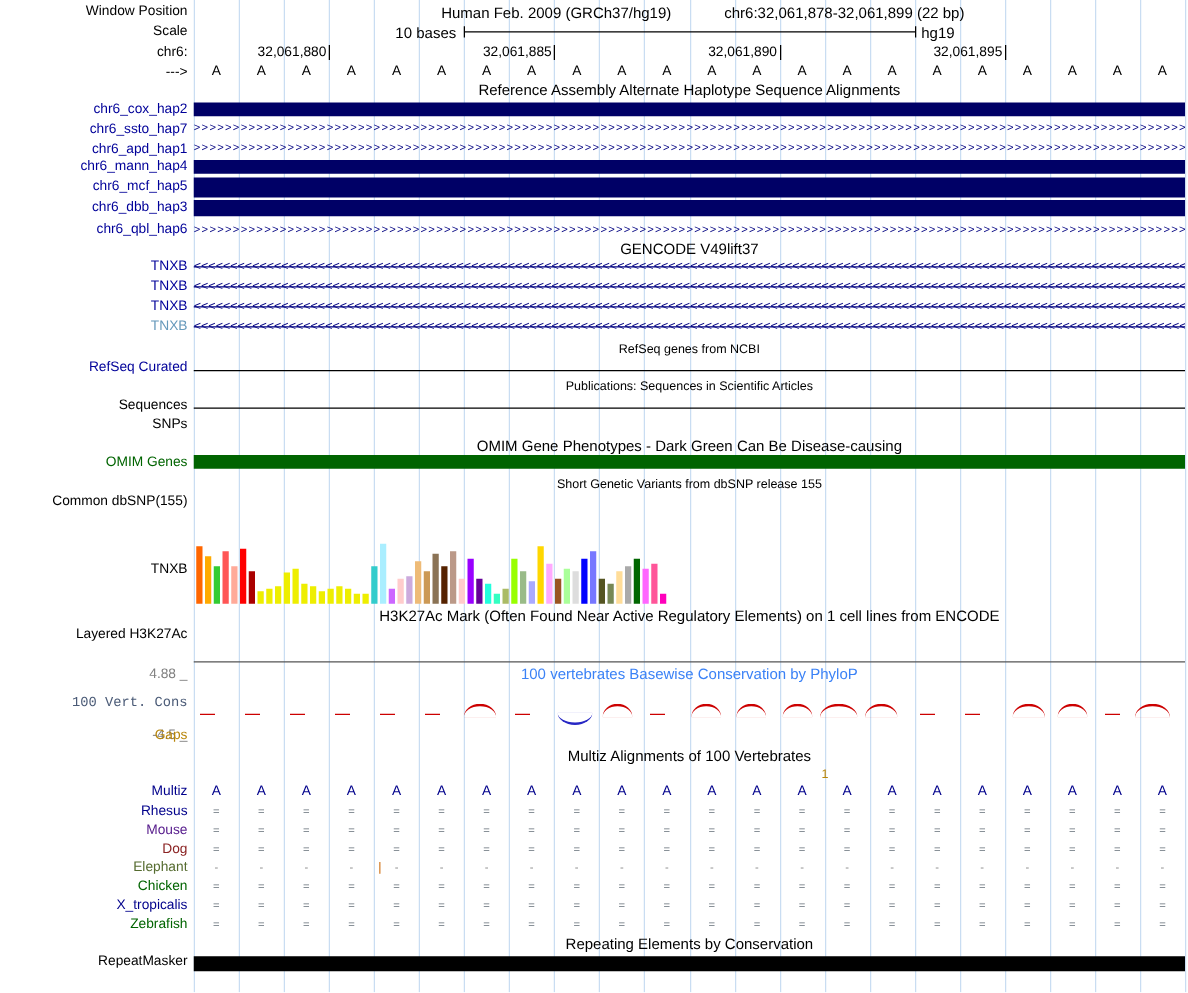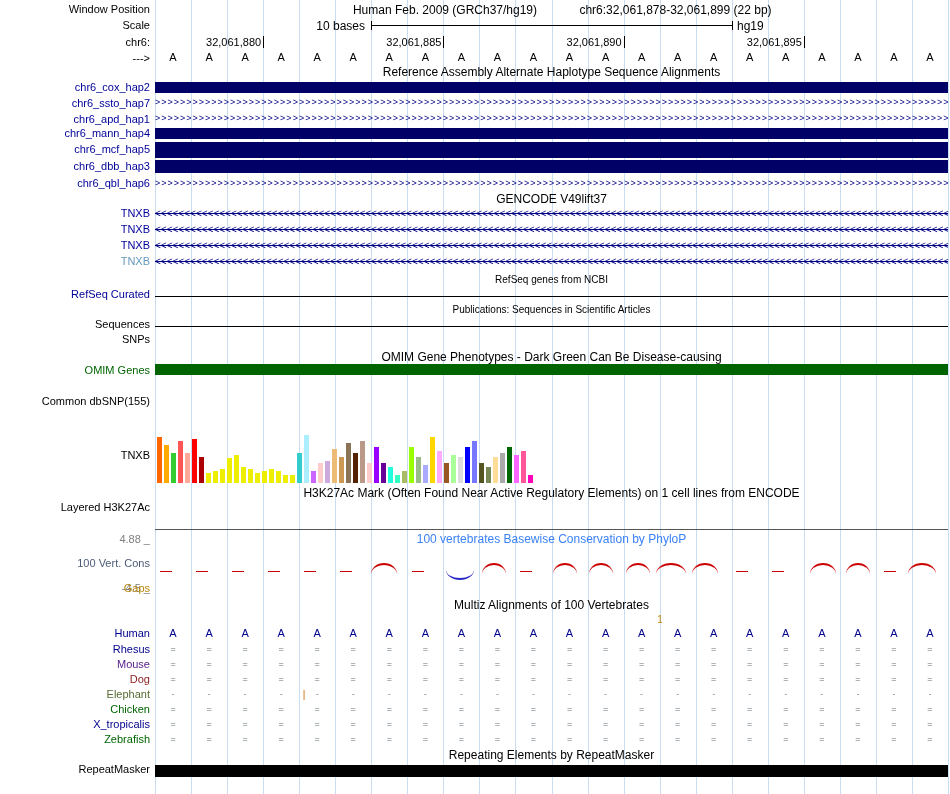--- a/index.html
+++ b/index.html
@@ -5,21 +5,21 @@
   html,body{margin:0;padding:0;background:#fff;}
   .page{position:relative;width:950px;height:794px;background:#fff;overflow:hidden;
         font-family:"Liberation Sans","DejaVu Sans",sans-serif;color:#000;}
   .grid{position:absolute;inset:0;}
   .gridline{position:absolute;top:0;bottom:0;width:1px;background:#c9ddf2;}
   .lbl{position:absolute;left:0;width:150px;text-align:right;font-size:11px;height:13px;
        line-height:13px;white-space:nowrap;color:#000;}
   .blue{color:#000099;}
   .gray{color:#808080;}
   .green{color:#006400;}
-  .slate{color:#4b5b77;}
+  .slate{color:#4b5b77;font-family:Liberation Mono, monospace;}
   .title{position:absolute;left:155px;width:793px;text-align:center;font-size:12px;height:13px;
          line-height:13px;white-space:nowrap;color:#000;}
   .small{font-size:10px;}
   .hdr{position:absolute;font-size:12px;height:14px;line-height:14px;text-align:center;white-space:nowrap;}
   .hapbar{position:absolute;left:155px;width:793px;}
   .bar{position:absolute;left:155px;width:793px;}
   .chev{position:absolute;left:155px;width:793px;height:12px;overflow:hidden;white-space:nowrap;
         color:#000080;font-size:9px;letter-spacing:1px;line-height:12px;}
   .genechev{font-size:10px;letter-spacing:0;height:13px;line-height:13px;
             background:linear-gradient(#000080,#000080) center/100% 1px no-repeat;}
@@ -164,20 +164,21 @@
   <div class="title small" style="top:303px">Publications: Sequences in Scientific Articles</div>
   <div class="lbl" style="top:318px">Sequences</div>
   <div class="hline" style="top:326px"></div>
 
   <div class="lbl" style="top:333px">SNPs</div>
 
   <div class="title green" style="top:351px">OMIM Gene Phenotypes - Dark Green Can Be Disease-causing</div>
   <div class="lbl green" style="top:364px">OMIM Genes</div>
   <div class="bar" style="top: 364px; height: 11px; background: rgb(0, 100, 0);"></div>
 
+  <div class="title small" style="top:381px">Short Genetic Variants from dbSNP release 155</div>
   <div class="lbl" style="top:395px">Common dbSNP(155)</div>
 
   <div class="lbl" style="top:449px">TNXB</div>
   <div class="gtexwrap">
       <div class="gtex-bar" style="height: 46px; background: rgb(255, 102, 0);"></div>
       <div class="gtex-bar" style="height: 38px; background: rgb(255, 170, 0);"></div>
       <div class="gtex-bar" style="height: 30px; background: rgb(51, 204, 51);"></div>
       <div class="gtex-bar" style="height: 42px; background: rgb(255, 85, 85);"></div>
       <div class="gtex-bar" style="height: 30px; background: rgb(255, 170, 153);"></div>
       <div class="gtex-bar" style="height: 44px; background: rgb(255, 0, 0);"></div>
@@ -259,21 +260,21 @@
       <div class="cm-dash" style="left: 736px; width: 12px;"></div>
       <div class="cm-dash" style="left: 772px; width: 12px;"></div>
       <div class="cm-hump" style="left: 810px; width: 26px;"></div>
       <div class="cm-hump" style="left: 846px; width: 24px;"></div>
       <div class="cm-dash" style="left: 884px; width: 12px;"></div>
       <div class="cm-hump" style="left: 908px; width: 28px;"></div>
     </div>
 
   <div class="title blue" style="top:599px">Multiz Alignments of 100 Vertebrates</div>
   <div class="lbl" style="top: 582px; color: rgb(184, 134, 11);">Gaps</div>
-  <div class="lbl" style="top: 627px; color: rgb(0, 0, 139);">Human</div>
+  <div class="lbl" style="top: 627px; color: rgb(0, 0, 139);">Multiz</div>
   <div class="lbl" style="top: 643px; color: rgb(0, 0, 139);">Rhesus</div>
   <div class="lbl" style="top: 658px; color: rgb(85, 26, 139);">Mouse</div>
   <div class="lbl" style="top: 673px; color: rgb(139, 35, 35);">Dog</div>
   <div class="lbl" style="top: 688px; color: rgb(85, 107, 47);">Elephant</div>
   <div class="lbl" style="top: 703px; color: rgb(0, 100, 0);">Chicken</div>
   <div class="lbl" style="top: 718px; color: rgb(0, 0, 139);">X_tropicalis</div>
   <div class="lbl" style="top: 733px; color: rgb(0, 100, 0);">Zebrafish</div>
   <div class="rowlayer">
       <span class="amark special" style="left: 655px; top: 613px; color: rgb(184, 134, 11);">1</span>
       <span class="amark human" style="left: 163.023px; top: 627px; color: rgb(0, 0, 139);">A</span>
@@ -448,17 +449,17 @@
       <span class="amark" style="left: 667.659px; top: 733px; color: rgb(102, 112, 122);">=</span>
       <span class="amark" style="left: 703.705px; top: 733px; color: rgb(102, 112, 122);">=</span>
       <span class="amark" style="left: 739.75px; top: 733px; color: rgb(102, 112, 122);">=</span>
       <span class="amark" style="left: 775.795px; top: 733px; color: rgb(102, 112, 122);">=</span>
       <span class="amark" style="left: 811.841px; top: 733px; color: rgb(102, 112, 122);">=</span>
       <span class="amark" style="left: 847.886px; top: 733px; color: rgb(102, 112, 122);">=</span>
       <span class="amark" style="left: 883.932px; top: 733px; color: rgb(102, 112, 122);">=</span>
       <span class="amark" style="left: 919.977px; top: 733px; color: rgb(102, 112, 122);">=</span>
     </div>
 
-  <div class="title" style="top:749px">Repeating Elements by RepeatMasker</div>
+  <div class="title" style="top:749px">Repeating Elements by Conservation</div>
   <div class="lbl" style="top:763px">RepeatMasker</div>
   <div class="bar" style="top:765px;height:12px;background:#000"></div>
 
 </div>
 
 </body></html>

